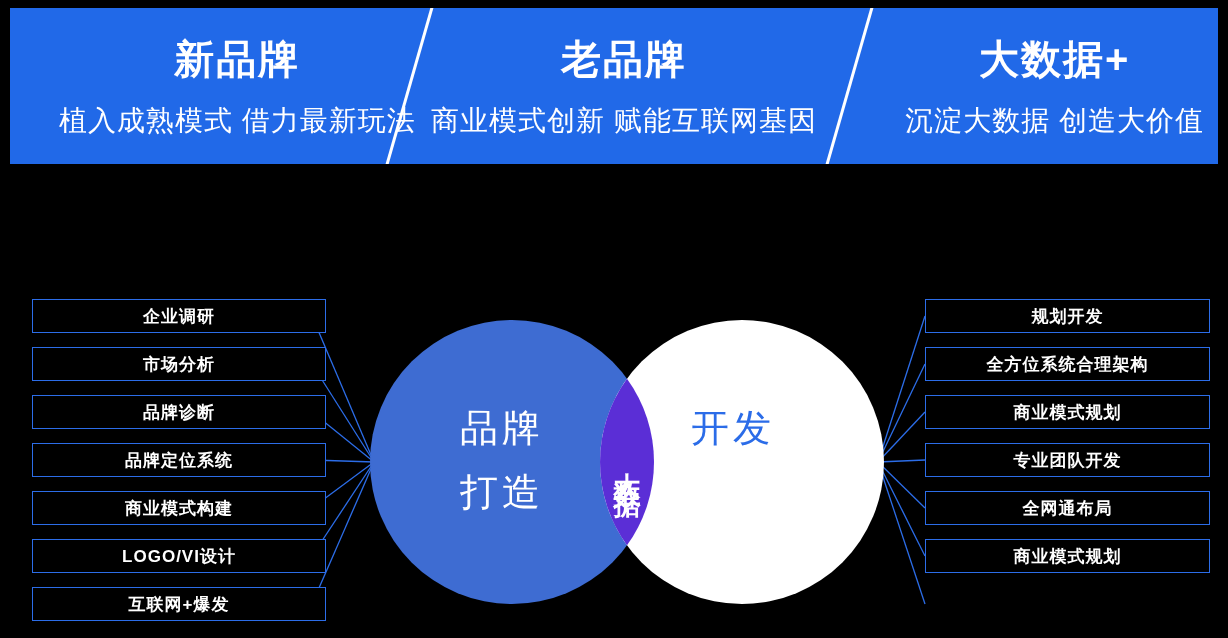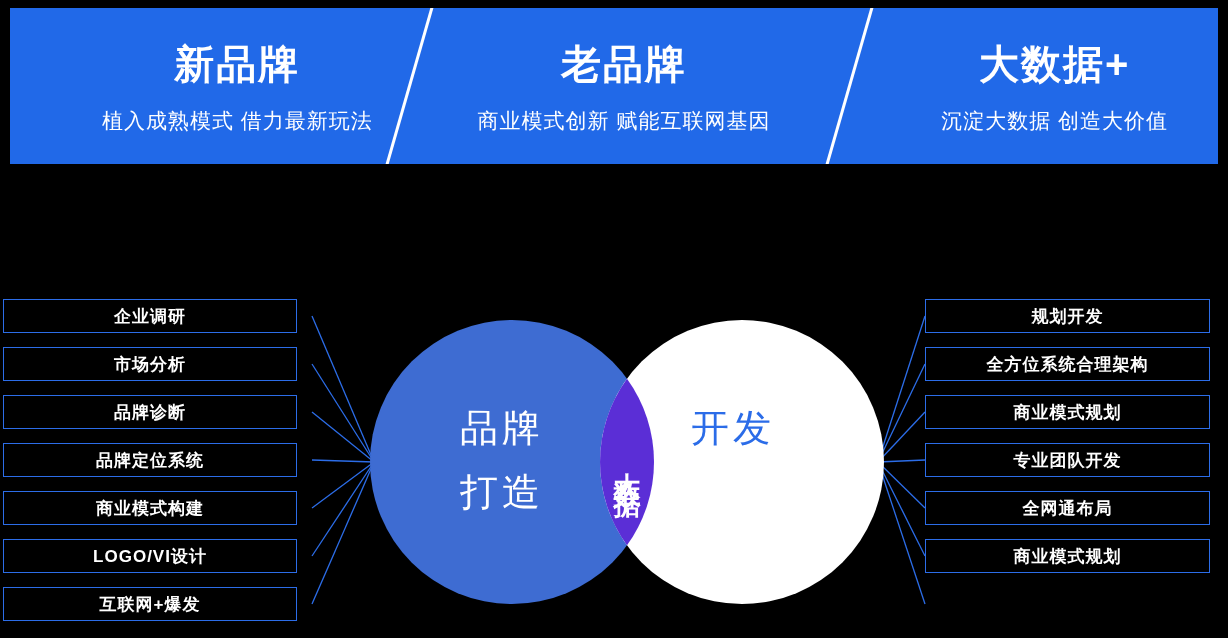--- a/index.html
+++ b/index.html
@@ -38,21 +38,21 @@
   }
   .banner-section.s1 { transform: translateX(26px); }
   .banner-section.s2 { transform: translateX(10px); }
   .banner-section.s3 { transform: translateX(38px); }
   .banner-title {
     font-size: 40px;
     font-weight: bold;
     letter-spacing: 2px;
   }
   .banner-sub {
-    font-size: 21px;
+    font-size: 28px;
     margin-top: 15px;
     letter-spacing: 1px;
   }
   .divider {
     position: absolute;
     top: -22px;
     width: 3px;
     height: 200px;
     background: #fff;
     transform: rotate(16deg);
@@ -62,21 +62,21 @@
 
   
   .item-col {
     position: absolute;
     top: 299px;
     display: flex;
     flex-direction: column;
     gap: 14px;
     z-index: 2;
   }
-  .item-col.left  { left: 3px;  width: 294px; }
+  .item-col.left  { left: 32px;  width: 294px; }
   .item-col.right { left: 925px; width: 285px; }
   .item-box {
     height: 34px;
     border: 1px solid #2c6de8;
     box-sizing: border-box;
     display: flex;
     align-items: center;
     justify-content: center;
     color: #fff;
     font-size: 17px;

